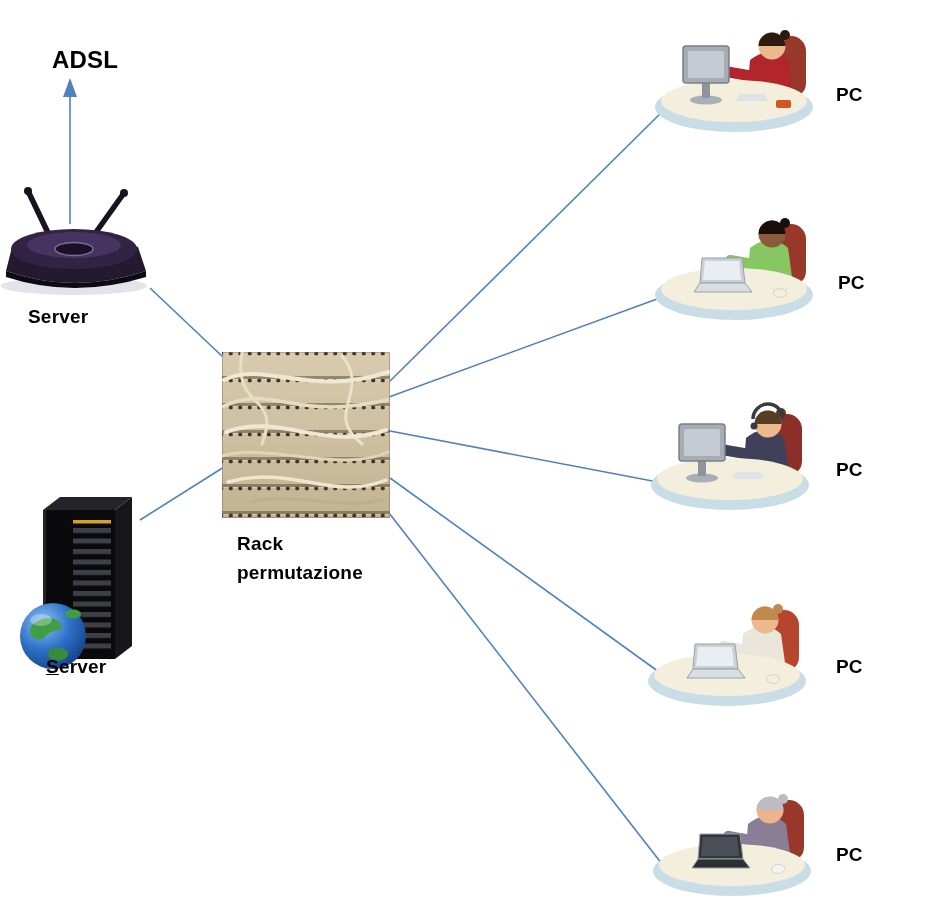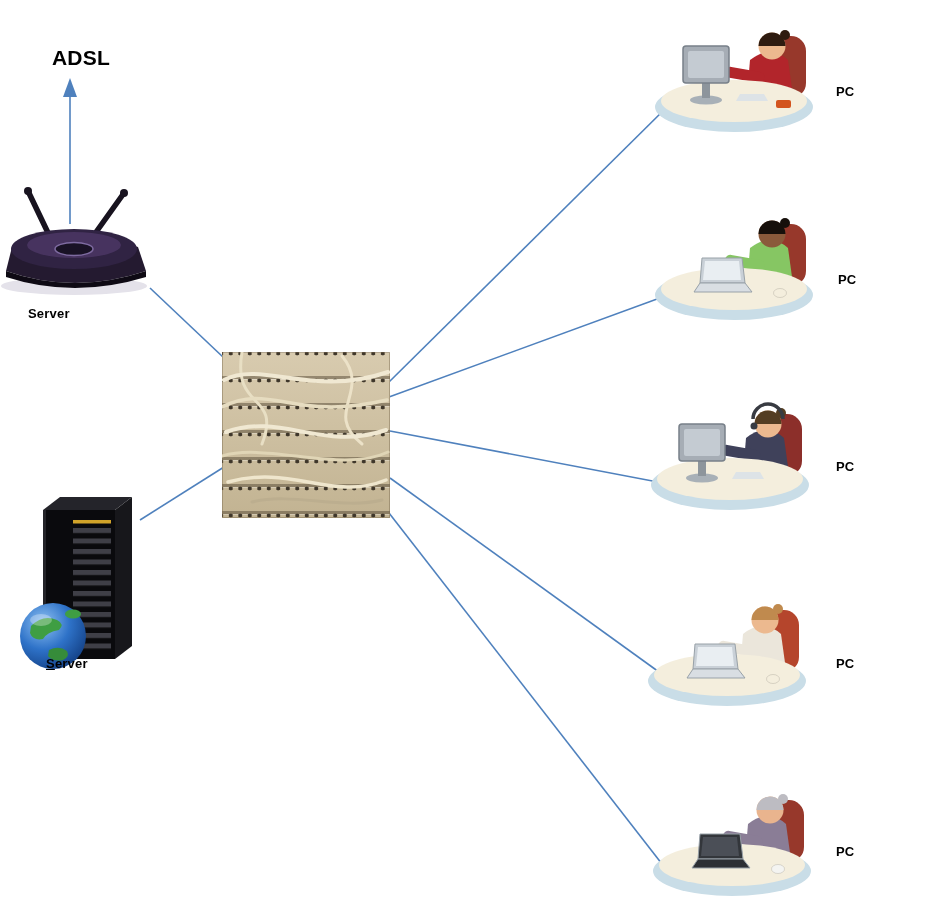--- a/index.html
+++ b/index.html
@@ -1,21 +1,21 @@
 <!DOCTYPE html>
 <html><head>
 <meta charset="utf-8">
 <style>
   html,body{margin:0;padding:0;background:#ffffff;}
   body{font-family:"Liberation Sans",sans-serif;}
   .stage{position:relative;width:951px;height:919px;background:#ffffff;overflow:hidden;}
   .overlay{position:absolute;left:0;top:0;}
   .node{position:absolute;}
-  .label{position:absolute;font-weight:bold;font-size:13px;color:#000;letter-spacing:.2px;}
-  .label.big{font-size:21px;}
+  .label{position:absolute;font-weight:bold;font-size:19px;color:#000;letter-spacing:.2px;}
+  .label.big{font-size:24px;}
   .rack-label div{line-height:29px;}
   .server-label::first-letter{text-decoration:underline;}
 
   
   .rack{
     position:absolute;left:222px;top:352px;width:168px;height:166px;
     background-color:#cdbfa4;
     background-image:
       radial-gradient(circle, #3e362a 1.7px, transparent 2.2px),
       repeating-linear-gradient(180deg, rgba(255,255,255,.28) 0 1px, transparent 1px 27px),
@@ -117,20 +117,22 @@
         <path d="M2 28 C 40 8, 90 46, 166 20" stroke="#f0e8d2" stroke-width="4"></path>
         <path d="M0 55 C 50 30, 70 70, 165 48" stroke="#e6dcc0" stroke-width="3.5"></path>
         <path d="M4 80 C 60 60, 100 100, 164 78" stroke="#f0e8d2" stroke-width="4"></path>
         <path d="M0 104 C 44 90, 120 122, 166 100" stroke="#e0d5b6" stroke-width="3"></path>
         <path d="M6 130 C 70 112, 110 150, 164 128" stroke="#efe6cd" stroke-width="3.5"></path>
         <path d="M30 150 C 70 140, 120 158, 160 148" stroke="#bcae8f" stroke-width="3"></path>
       </g>
     </svg>
   </div>
   <div class="label rack-label" style="left:237px;top:529px">
+    <div>Rack</div>
+    <div>permutazione</div>
   </div>
 
   <div class="node" style="left:15px;top:486px">
     <svg width="140" height="198" viewBox="0 0 140 198">
       <defs>
         <pattern id="slats" x="0" y="42" width="40" height="10.5" patternUnits="userSpaceOnUse">
           <rect x="0" y="0" width="40" height="5" fill="#3f3f47"></rect>
         </pattern>
         <radialGradient id="globeGrad" cx="0.35" cy="0.3" r="0.9">
           <stop offset="0" stop-color="#8ec1f2"></stop>

